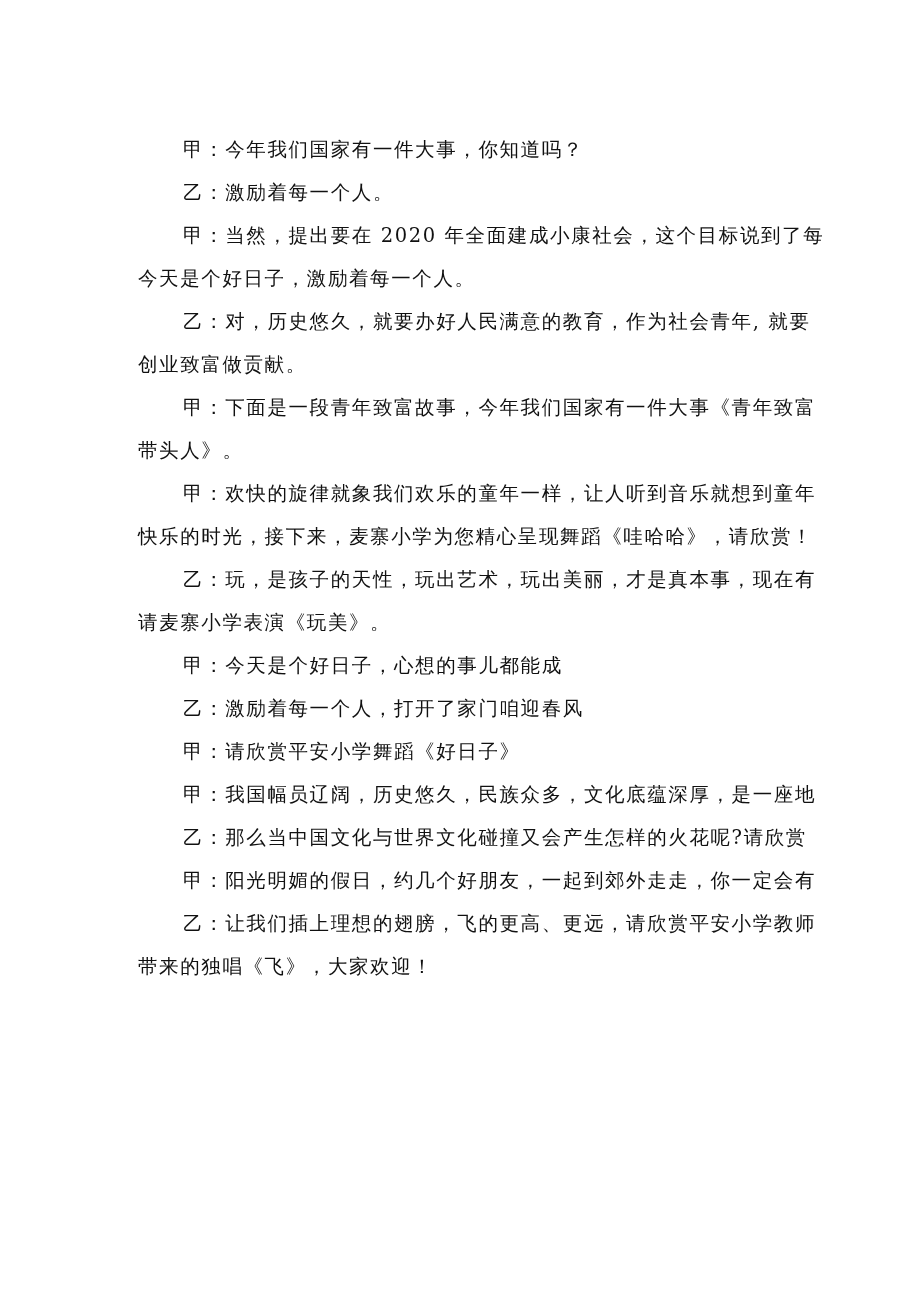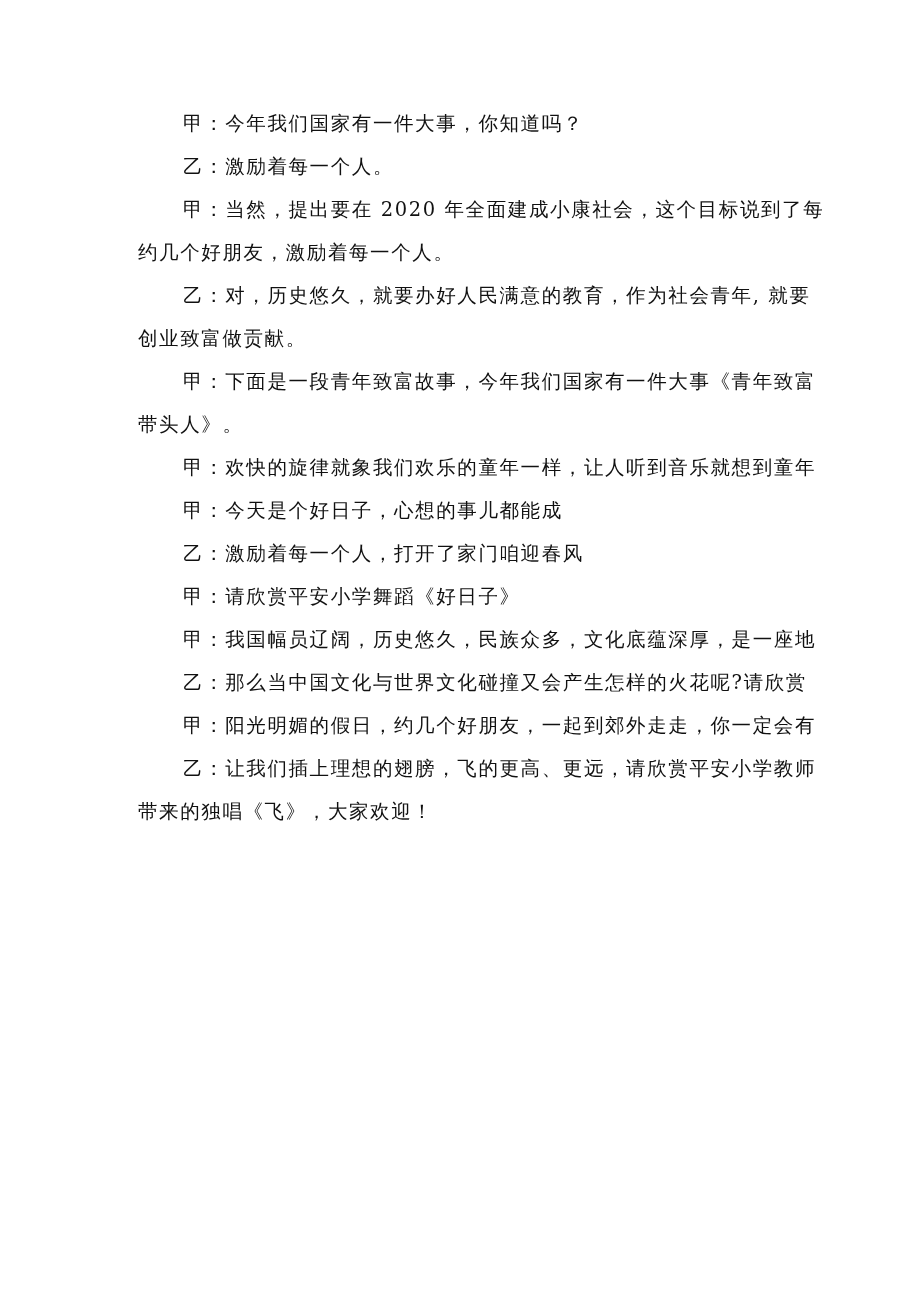--- a/index.html
+++ b/index.html
@@ -11,21 +11,21 @@
       width: 920px;
       height: 1301px;
       position: relative;
       overflow: hidden;
       font-family: "DejaVu Serif", "Liberation Serif", serif;
       color: #111111;
     }
     .page {
       position: absolute;
       left: 138px;
-      top: 102px;
+      top: 128px;
       width: 645px;
     }
     .para {
       margin: 0;
       padding: 0;
       font-size: 19.5px;
       line-height: 43px;
       text-indent: 45px;
       text-align: justify;
       text-align-last: left;
@@ -53,32 +53,37 @@
 
 <div class="page">
   <p class="para">
     <span class="line first">甲：今年我们国家有一件大事，你知道吗？</span>
   </p>
   <p class="para">
     <span class="line first">乙：激励着每一个人。</span>
   </p>
   <p class="para">
     <span class="line first full">甲：当然，提出要在 2020 年全面建成小康社会，这个目标说到了每</span>
-    <span class="line">约几个好朋友，激励着每一个人。</span>
+    <span class="line">今天是个好日子，激励着每一个人。</span>
   </p>
   <p class="para">
     <span class="line first full">乙：对，历史悠久，就要办好人民满意的教育，作为社会青年, 就要</span>
     <span class="line">创业致富做贡献。</span>
   </p>
   <p class="para">
     <span class="line first full">甲：下面是一段青年致富故事，今年我们国家有一件大事《青年致富</span>
     <span class="line">带头人》。</span>
   </p>
   <p class="para">
     <span class="line first full">甲：欢快的旋律就象我们欢乐的童年一样，让人听到音乐就想到童年</span>
+    <span class="line">快乐的时光，接下来，麦寨小学为您精心呈现舞蹈《哇哈哈》，请欣赏！</span>
+  </p>
+  <p class="para">
+    <span class="line first full">乙：玩，是孩子的天性，玩出艺术，玩出美丽，才是真本事，现在有</span>
+    <span class="line">请麦寨小学表演《玩美》。</span>
   </p>
   <p class="para">
     <span class="line first">甲：今天是个好日子，心想的事儿都能成</span>
   </p>
   <p class="para">
     <span class="line first">乙：激励着每一个人，打开了家门咱迎春风</span>
   </p>
   <p class="para">
     <span class="line first">甲：请欣赏平安小学舞蹈《好日子》</span>
   </p>

